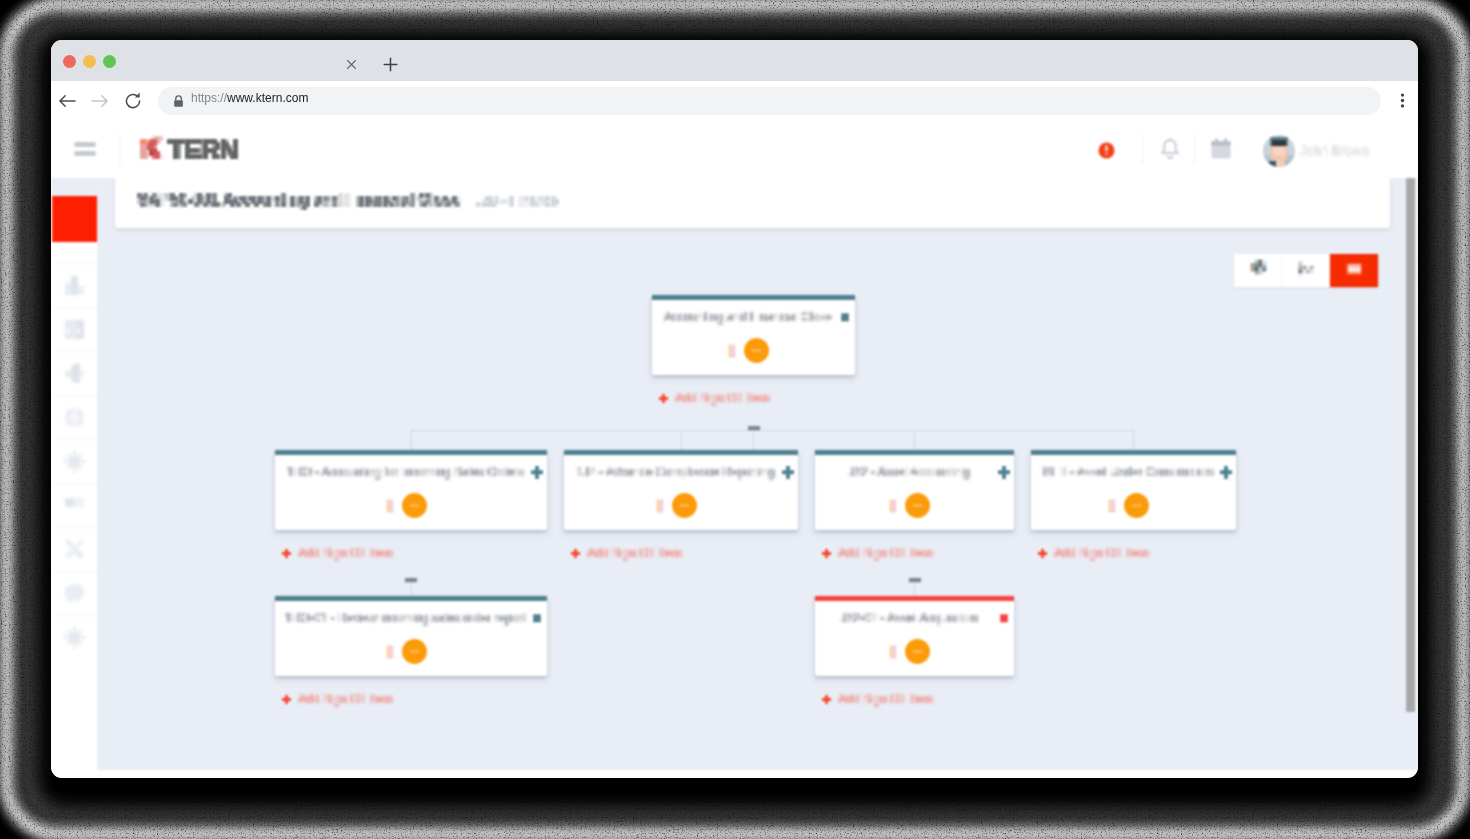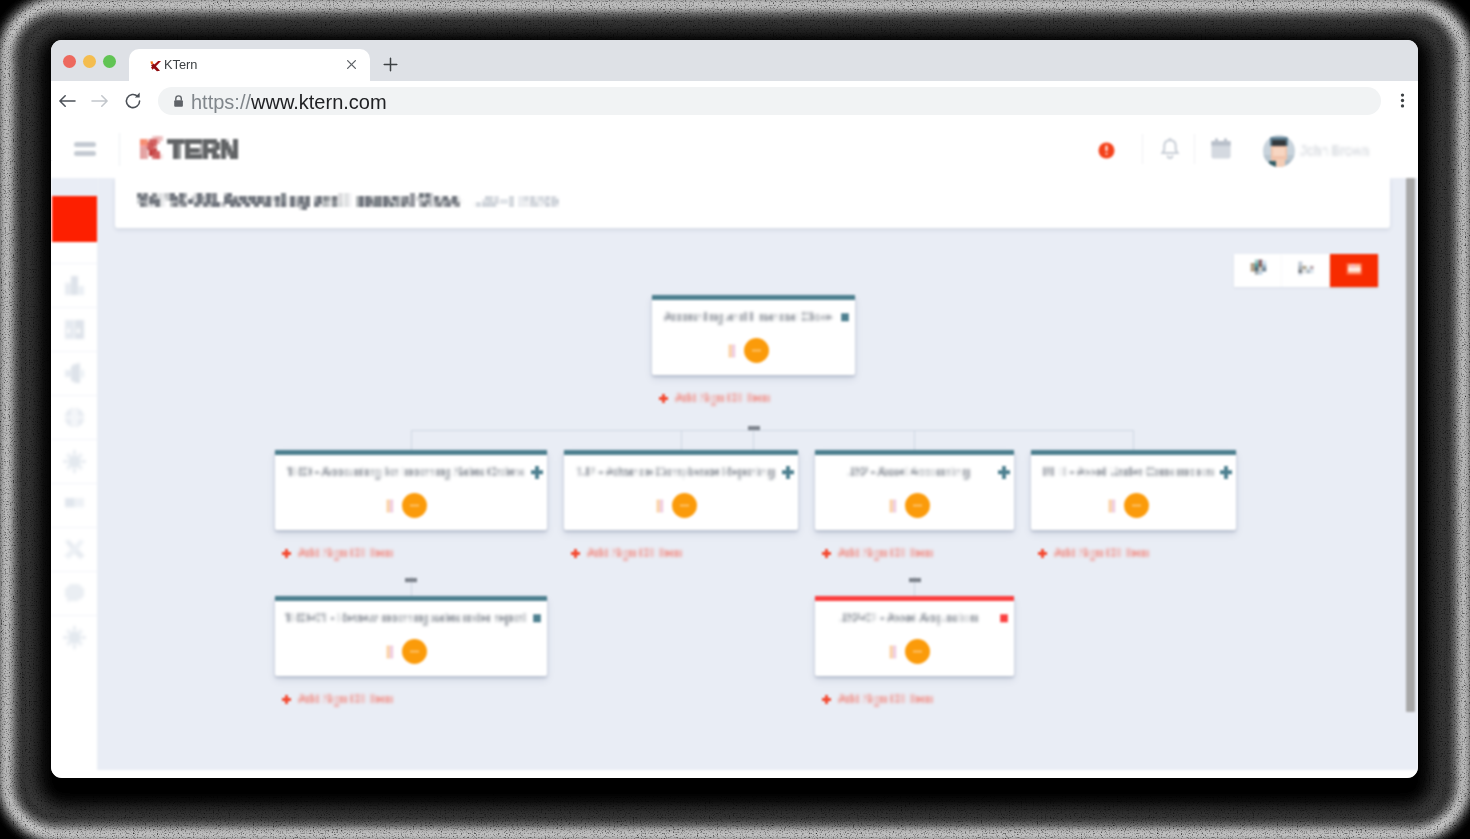--- a/index.html
+++ b/index.html
@@ -25,21 +25,21 @@
   .tab .fav{position:absolute;left:18px;top:8px;width:17px;height:17px;}
   .tab .ttl{position:absolute;left:35px;top:8px;font-size:12.8px;color:#3c4043;}
   .tabclose{position:absolute;left:292px;top:16px;width:17px;height:17px;}
   .newtab{position:absolute;left:330px;top:15px;width:19px;height:19px;}
 
   .toolbar{position:absolute;left:0;top:41px;width:100%;height:39px;background:#fff;}
   .navbtn{position:absolute;top:9px;width:22px;height:22px;}
   .omni{position:absolute;left:107px;top:6px;width:1223px;height:28px;background:#f1f3f4;
         border-radius:14px;}
   .omni .lock{position:absolute;left:14px;top:7px;width:13px;height:14px;}
-  .omni .url{position:absolute;left:33px;top:4px;font-size:20px;color:#202124;}
+  .omni .url{position:absolute;left:33px;top:4px;font-size:12px;color:#202124;}
   .omni .url .sch{color:#80868b;}
   .kebab{position:absolute;left:1341px;top:9px;width:21px;height:21px;}
   .tbdiv{position:absolute;left:0;top:79px;width:1329px;height:1px;background:#dadce0;}
 
   
   .app{position:absolute;left:0;top:80px;width:1367px;height:658px;background:#fff;overflow:hidden;
        filter:blur(0.8px);}
   .node .lbl, .addlink span:last-child, .uname{filter:url(#mosaic);}
   .tctext, .logo{filter:url(#mosaic2);}
   .addlink span:last-child{display:inline-block;}
@@ -152,30 +152,20 @@
       </g>
     </svg>
     <div class="glowmask"></div>
   </div>
   <div class="window">
 
     <div class="tabstrip">
       <div class="dot r"></div>
       <div class="dot y"></div>
       <div class="dot g"></div>
-      <div class="tab">
-        <span class="fav">
-          <svg width="17" height="17" viewBox="0 0 17 17">
-            <path d="M3.4 4.6 L5.6 4.2 L6.2 6.8 L4.1 7.6 Z" fill="#f4701c"></path>
-            <path d="M11.2 4.0 L14.0 4.0 L5.6 12.8 L4.0 10.6 Z" fill="#9c0c10"></path>
-            <path d="M4.0 8.4 L6.5 6.4 L13.0 13.8 L9.9 14.3 Z" fill="#8f0b0e"></path>
-          </svg>
-        </span>
-        <span class="ttl">KTern</span>
-      </div>
       <span class="tabclose">
         <svg width="17" height="17" viewBox="0 0 17 17">
             <path d="M4.6 4.6 L12.4 12.4 M12.4 4.6 L4.6 12.4" stroke="#5f6368" stroke-width="1.3" stroke-linecap="round"></path>
           </svg>
       </span>
       <span class="newtab">
         <svg width="19" height="19" viewBox="0 0 19 19">
             <path d="M9.5 3.2 V15.8 M3.2 9.5 H15.8" stroke="#3c4043" stroke-width="1.5" stroke-linecap="round"></path>
           </svg>
       </span>

